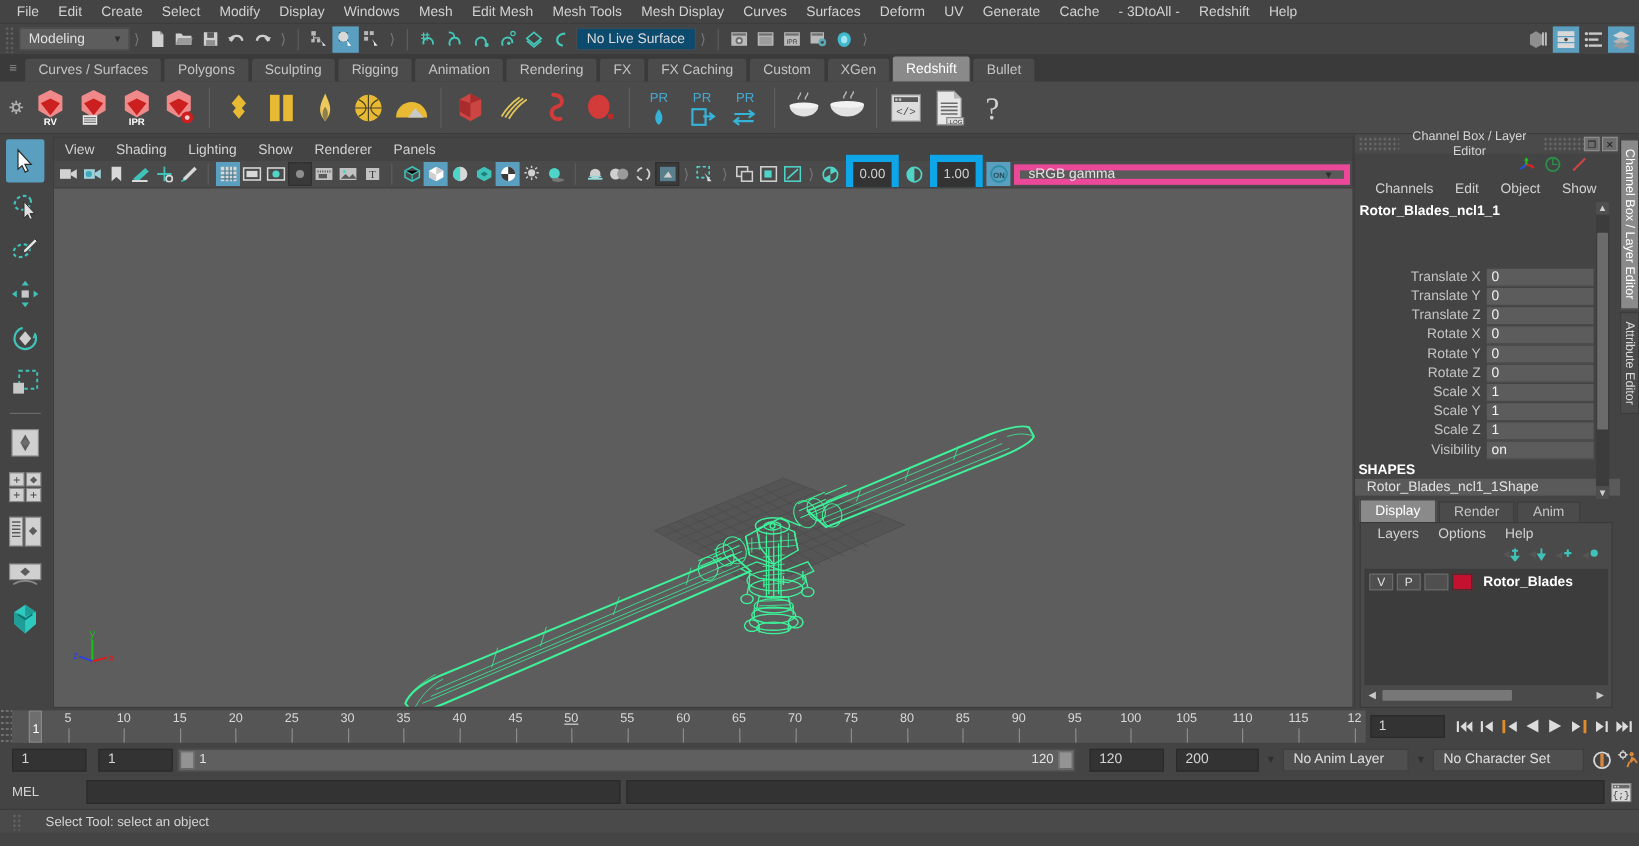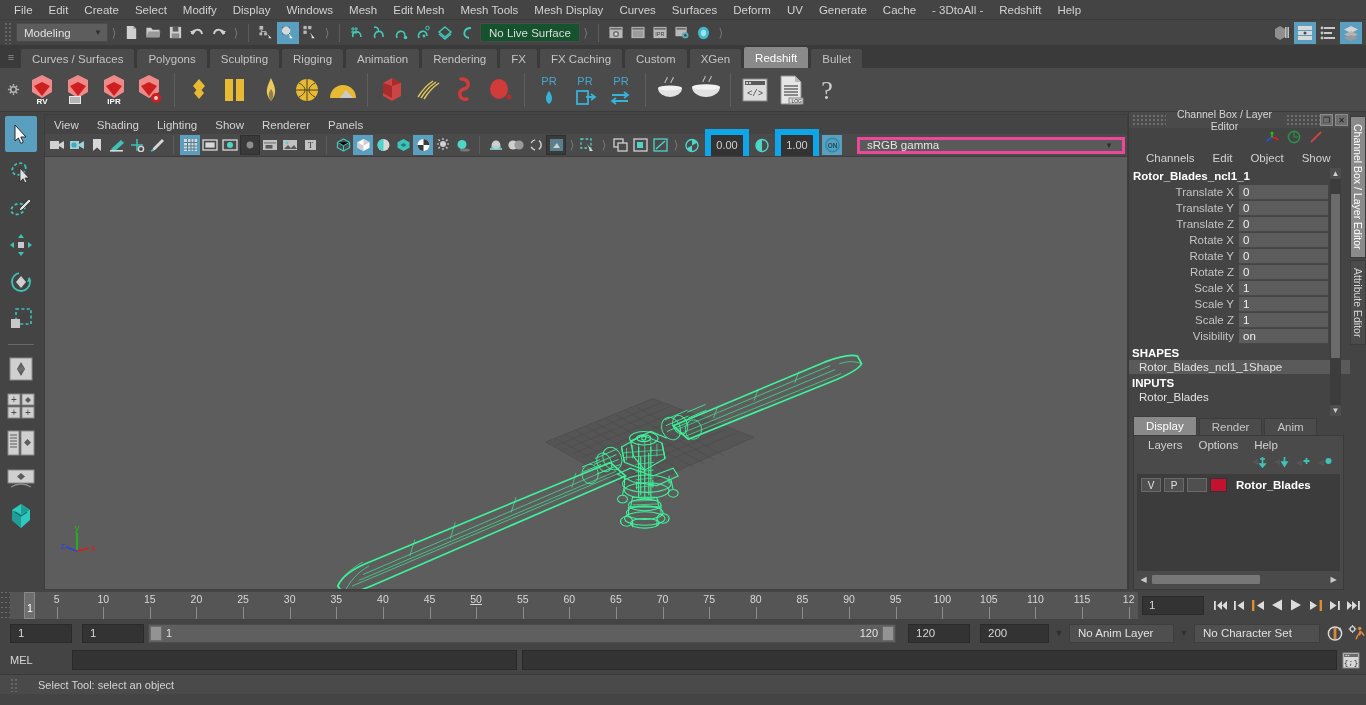--- a/index.html
+++ b/index.html
@@ -41,21 +41,21 @@
   .combo .arrow { margin-left:auto; width:18px; text-align:center; font-size:8px; color:#2e2e2e; }
   .sep { width:1px; height:18px; background:#5c5c5c; margin:0 6px; flex:none; }
   .sepdot { width:6px; height:18px; margin:0 3px; flex:none; color:#777;
             display:flex;align-items:center;justify-content:center;font-size:12px;}
   .tbtn {
     width:22px; height:22px; flex:none; display:flex; align-items:center; justify-content:center;
     cursor:default; border:1px solid transparent;
   }
   .tbtn.on { background:#5a9fc0; }
   .livesurface {
-    height:19px; background:#14532d; border:1px solid #4a4a4a; color:#dcdcdc;
+    height:19px; background:#0c4a6e; border:1px solid #4a4a4a; color:#dcdcdc;
     display:flex; align-items:center; padding:0 8px; font-size:11.5px; margin-left:2px;
   }
   .rightstatus { position:absolute; right:4px; top:2px; display:flex; gap:1px; }
 
   
   .shelftabs {
     height:22px; background:#3a3a3a; display:flex; align-items:flex-end;
     padding-left:2px;
   }
   .shelfgrip { width:18px; height:22px; display:flex; align-items:center; justify-content:center;
@@ -101,23 +101,23 @@
     border-left:1px solid #3d3d3d; border-right:1px solid #3d3d3d;
     padding-left:2px; gap:0px;
   }
   .vbtn { width:20px; height:20px; display:flex; align-items:center; justify-content:center;
           cursor:default; flex:none;}
   .vbtn.on { background:#5a9fc0; }
   .vbtn.dark { background:#3a3a3a; border:1px solid #2f2f2f;}
   .numfield { height:33px; min-width:44px; background:#333333; border:6px solid #0ea5e9;
               color:#d0d0d0; font-size:11px; display:flex; align-items:center;
               justify-content:center; margin:0 3px; flex:none;}
-  .gammafield { height:17px; flex:1; background:#5a5a5a; border:3px solid #ec4899;
+  .gammafield { height:17px; flex:1; background:#5a5a5a; border:5px solid #ec4899;
                 display:flex; align-items:center; color:#e4e4e4; font-size:11.5px;
-                padding-left:7px; margin-left:15px; margin-right:2px; }
+                padding-left:7px; margin-left:3px; margin-right:2px; }
   .gammafield .arrow { margin-left:auto; margin-right:2px; width:22px; text-align:center;
                        font-size:8px; color:#2e2e2e;}
   .viewport { flex:1; background:#5d5d5d; position:relative; overflow:hidden;
               border:1px solid #3d3d3d; }
   .persplabel { position:absolute; left:0; right:0; bottom:6px; text-align:center;
                 font-size:11px; color:#e8e8e8; font-weight:bold; letter-spacing:.3px;}
 
   
   .rightpanel { width:222px; background:#444444; flex:none; display:flex; flex-direction:column;
                 border-left:1px solid #3a3a3a;}
@@ -1080,21 +1080,21 @@
 
       <div class="cbmenu">
         <div class="cm">Channels</div>
         <div class="cm">Edit</div>
         <div class="cm">Object</div>
         <div class="cm">Show</div>
       </div>
 
       <div style="position:relative; height:248px; overflow:hidden;">
         <div class="cbnode">Rotor_Blades_ncl1_1</div>
-        <div style="padding-right:22px;">
+        <div style="padding-right:22px;margin-top:39px;">
           <div class="chanrow">
             <div class="chanlabel">Translate X</div>
             <div class="chanval">0</div>
             </div>
           <div class="chanrow">
             <div class="chanlabel">Translate Y</div>
             <div class="chanval">0</div>
             </div>
           <div class="chanrow">
             <div class="chanlabel">Translate Z</div>

